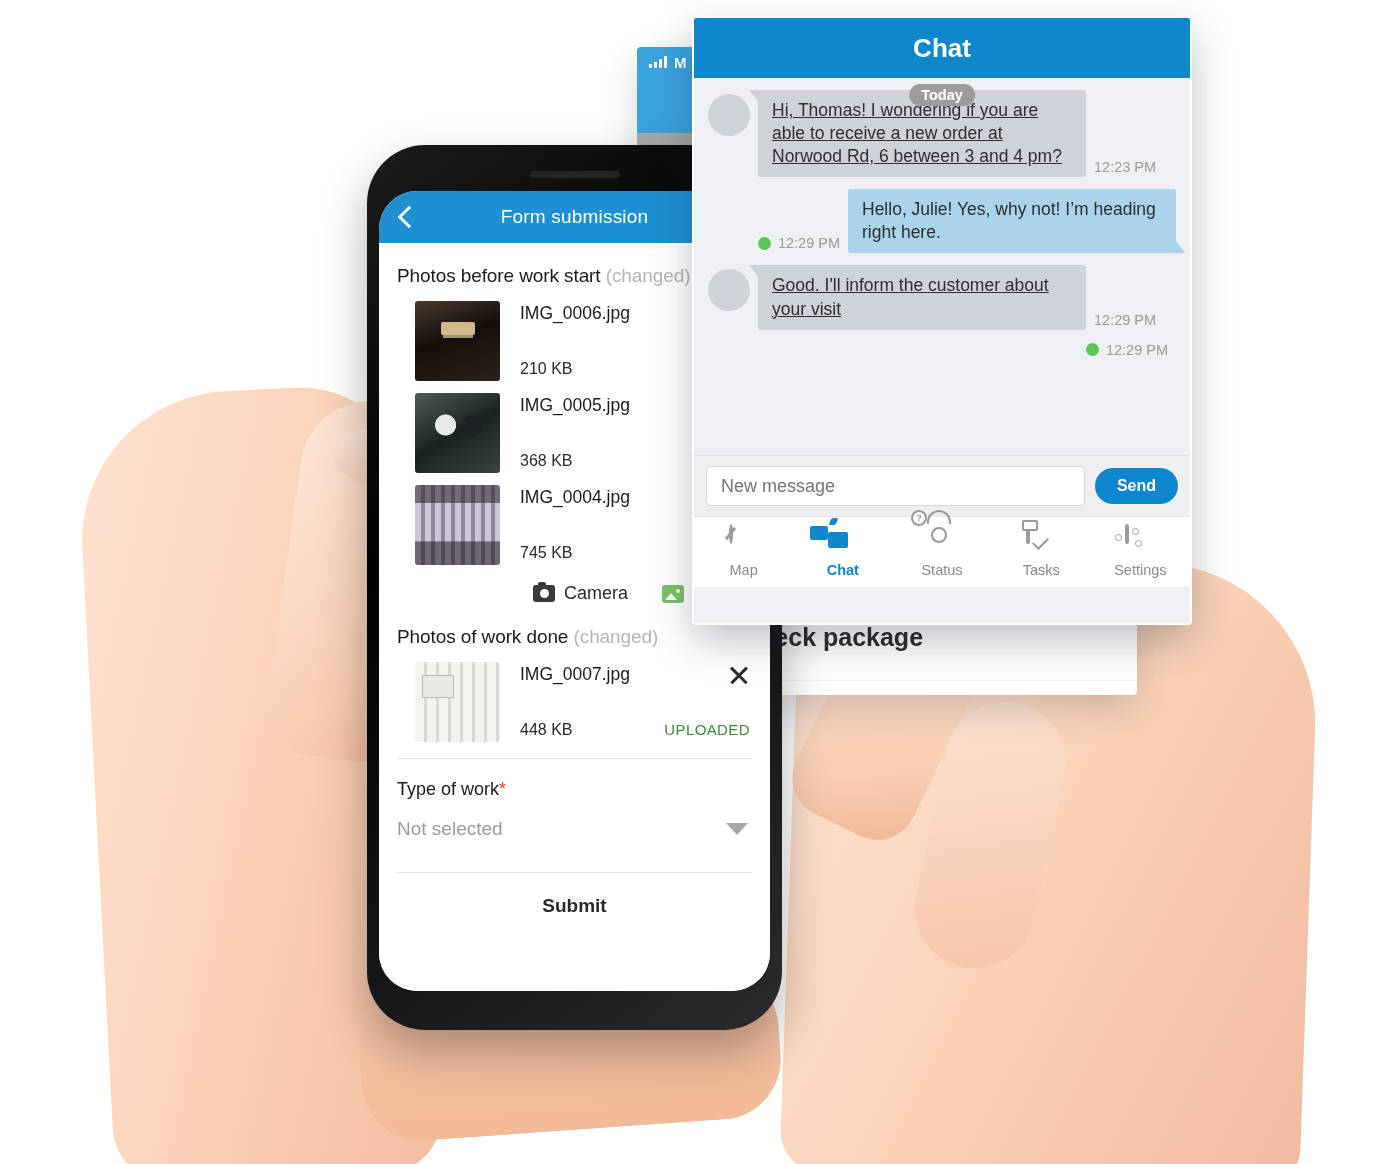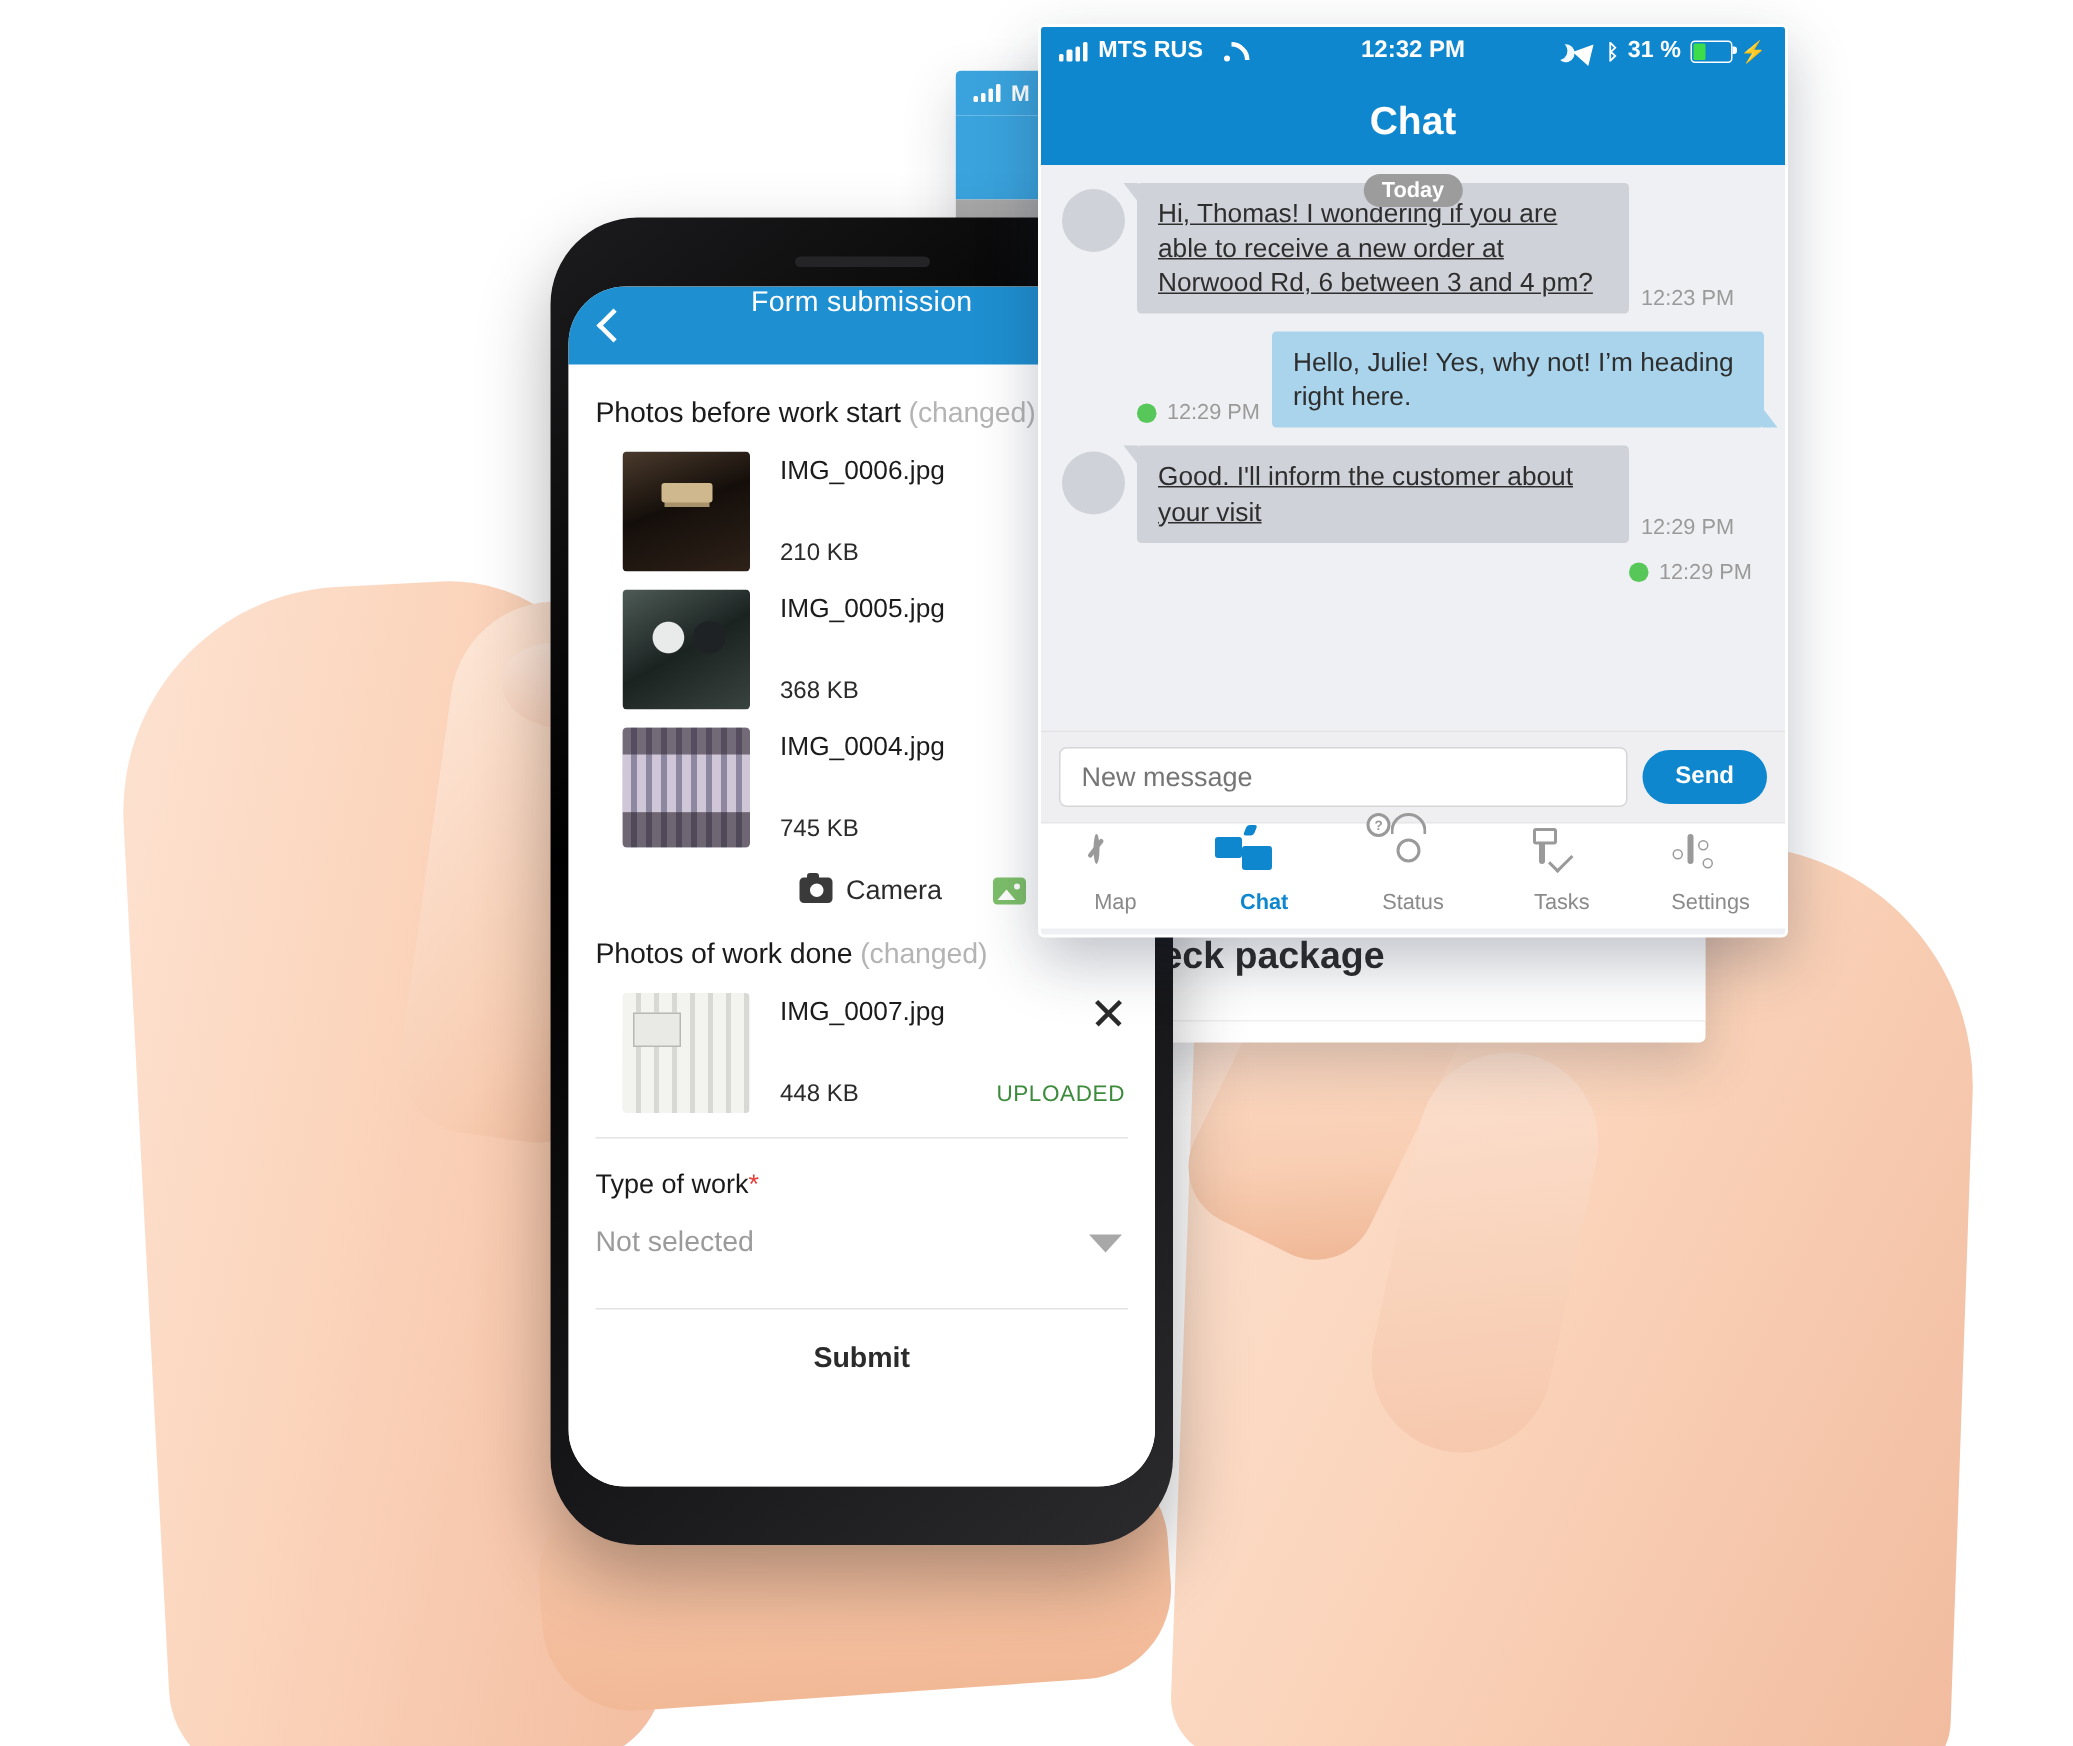--- a/index.html
+++ b/index.html
@@ -64,21 +64,21 @@
   }
   .phone-screen{
     position:absolute;left:12px;top:46px;width:391px;height:800px;
     border-radius:38px;background:#fff;overflow:hidden;
   }
   .phone-speaker{
     position:absolute;left:50%;top:26px;margin-left:-45px;
     width:90px;height:7px;border-radius:4px;background:#242427;
   }
   .appbar{
-    height:52px;background:#1e8fd0;display:flex;
+    height:52px;background:#1e8fd0;display:flex;align-items:center;
     position:relative;
   }
   .appbar-back{
     position:absolute;left:14px;top:50%;transform:translateY(-50%);
     width:24px;height:24px;
   }
   .appbar-back:before{
     content:"";position:absolute;left:8px;top:4px;width:13px;height:13px;
     border-left:3px solid #fff;border-bottom:3px solid #fff;
     transform:rotate(45deg);
@@ -427,43 +427,20 @@
         <div class="submit-row">
           <span class="submit-label">Submit</span>
         </div>
 
       </div>
     </div>
   </div>
 
   <div class="chat-window">
 
-    <div class="c-statusbar">
-      <div class="c-sb-left">
-        <span class="c-sig">
-            <i></i>
-            <i></i>
-            <i></i>
-            <i></i>
-          </span>
-        <span>MTS RUS</span>
-        <span class="c-wifi"></span>
-      </div>
-      <div class="c-time">12:32 PM</div>
-      <div class="c-sb-right">
-        <span class="c-moon"></span>
-        <span class="c-loc"></span>
-        <span class="c-bt">ᛒ</span>
-        <span>31 %</span>
-        <span class="c-batt">
-            <i></i>
-          </span>
-        <span class="c-bolt">⚡</span>
-      </div>
-    </div>
 
     <div class="c-appbar">
       <div class="c-title">Chat</div>
     </div>
 
     <div class="c-thread">
       <div class="daychip">Today</div>
 
       <div class="msg">
         <div class="avatar"></div>

